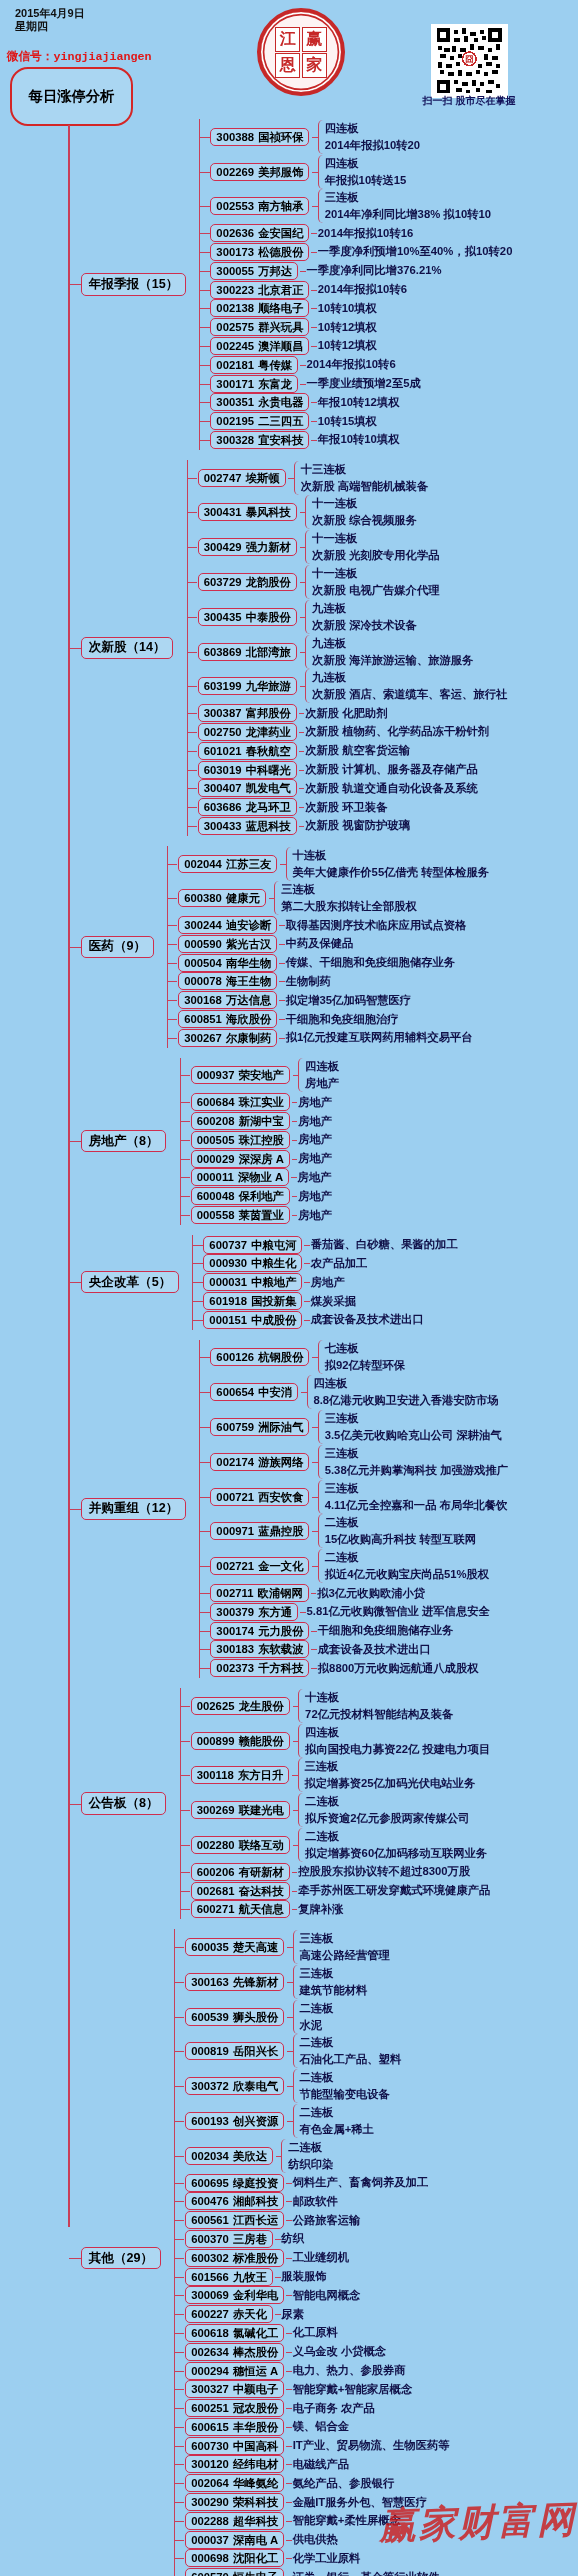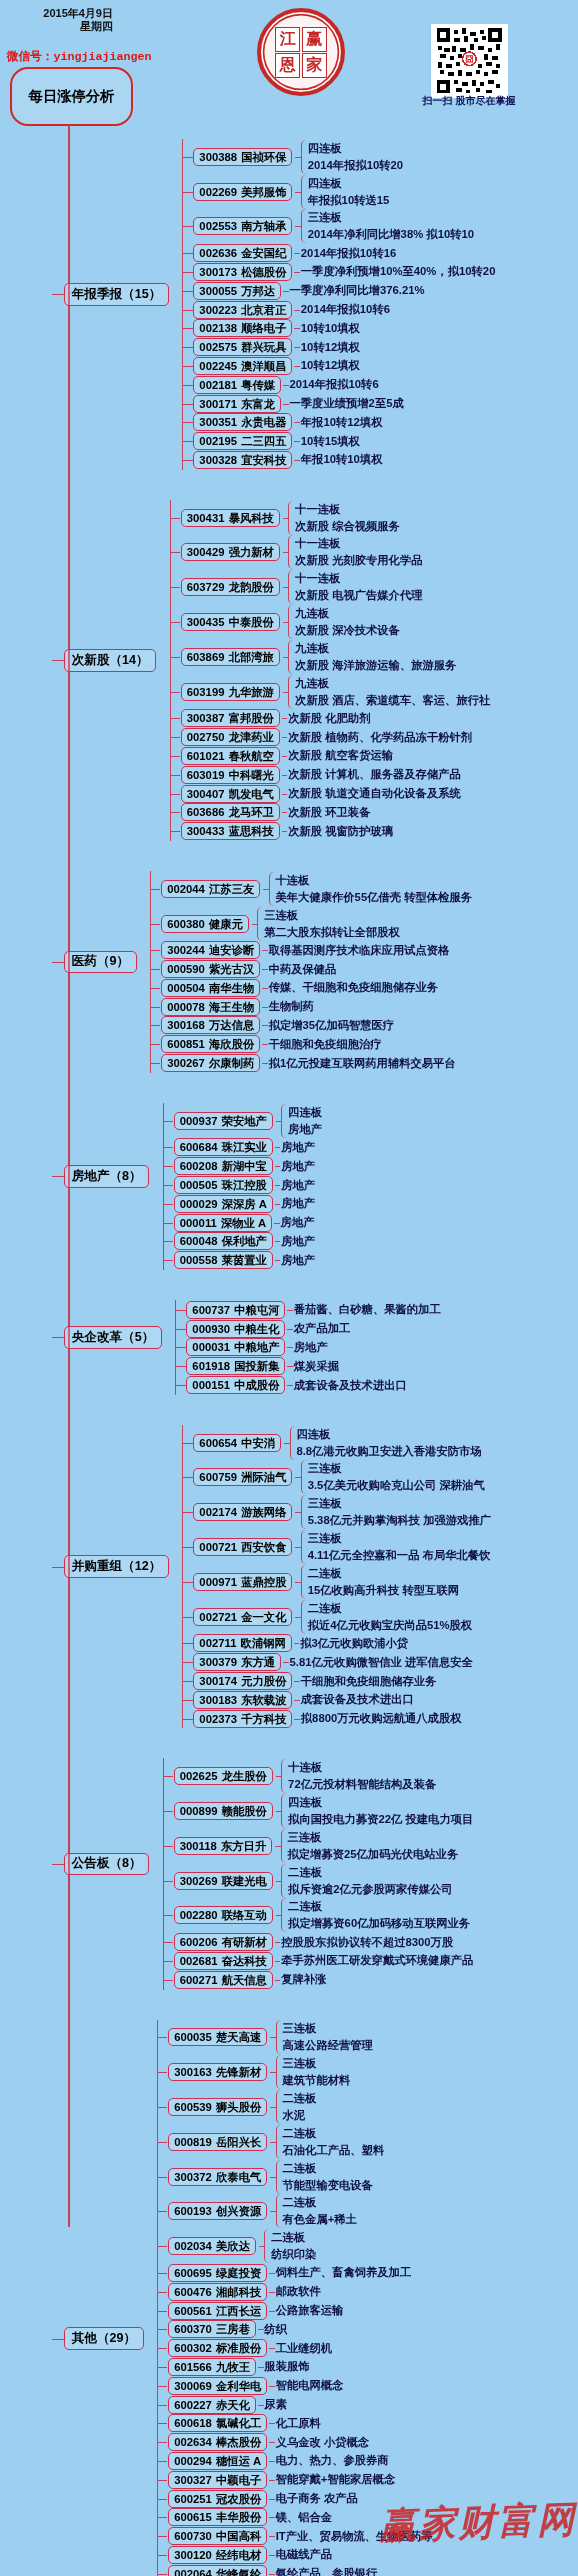--- a/index.html
+++ b/index.html
@@ -2,21 +2,21 @@
 <html style="font-size:13.4px"><head>
 <meta charset="utf-8">
 <style>
   html,body{margin:0;padding:0;}
   body{
     width:578px;height:2576px;position:relative;overflow:hidden;
     background:#9ccff0;
     font-family:"Liberation Sans","DejaVu Sans",sans-serif;
   }
   
-  .date-block{position:absolute;left:8px;top:6.7px;width:105px;text-align:right;
+  .date-block{position:absolute;left:15px;top:6.7px;width:105px;text-align:left;
     font-size:11px;font-weight:bold;color:#111;line-height:13.4px;}
   .wechat{position:absolute;left:6.7px;top:49px;font-size:11.7px;font-weight:bold;color:#e01616;font-family:Liberation Mono, monospace;}
   .logo{position:absolute;left:257px;top:8.4px;width:80px;height:80px;border-radius:50%;
     background:#fdf3f3;border:4.2px solid #c62828;box-shadow:inset 0 0 0 1.7px #fff,inset 0 0 0 3.4px #c62828;
     display:flex;align-items:center;justify-content:center;}
   .logo-grid{display:grid;grid-template-columns:25px 25px;grid-template-rows:25px 25px;gap:1.7px;}
   .logo-grid span{display:flex;align-items:center;justify-content:center;
     border:1.7px solid #c62828;color:#c62828;font-weight:bold;font-size:16px;background:#fff;}
   .qr{position:absolute;left:431px;top:23.5px;width:77px;height:74px;background:#fff;padding:4.2px;box-sizing:border-box;}
   .qr svg{width:100%;height:100%;display:block;}
@@ -24,26 +24,26 @@
     font-size:10px;font-weight:bold;color:#13135a;}
   
   .root-box{position:absolute;left:10px;top:67px;width:119px;height:55px;
     border:2.5px solid #d42626;border-radius:18px;background:rgba(255,255,255,0.15);
     display:flex;align-items:center;justify-content:center;
     font-size:14.3px;font-weight:bold;color:#000;}
   .spine{position:absolute;left:68px;top:125px;width:1.7px;background:#c83f58;}
   
   .tree{position:absolute;left:0;top:119px;width:578px;}
   .group{display:flex;align-items:center;margin-bottom:10px;}
-  .cat-box{margin-left:64px;position:relative;flex:0 0 auto;
+  .cat-box{margin-left:81px;position:relative;flex:0 0 auto;
     border:1.7px solid #cf2e4e;border-radius:5px;background:rgba(255,255,255,0.18);
     padding:1.7px 6.7px;font-size:12.6px;font-weight:bold;color:#000;white-space:nowrap;}
   .cat-box::before{content:"";position:absolute;left:-13.4px;top:50%;width:12.6px;
     border-top:1.7px solid #c83f58;}
-  .children{margin-left:13.4px;border-left:1.7px solid #c8405a;padding-left:10px;margin-top:20px;}
+  .children{margin-left:13.4px;border-left:1.7px solid #c8405a;padding-left:10px;}
   .stock-row{display:flex;align-items:center;position:relative;margin:0.8px 0;min-height:17px;}
   .stock-row::before{content:"";position:absolute;left:-10px;top:50%;width:9.2px;
     border-top:1.3px solid #c8405a;}
   .stock-box{flex:0 0 auto;border:1.3px solid #cf2e4e;border-radius:5px;
     background:rgba(255,255,255,0.2);padding:0 5px;line-height:16px;
     font-size:11.3px;font-weight:bold;color:#000;white-space:nowrap;}
   .stock-box .code{margin-right:4.2px;}
   .desc-block{margin-left:8.4px;position:relative;color:#101048;font-weight:bold;font-size:11.3px;}
   .desc-block::before{content:"";position:absolute;left:-6.7px;top:50%;width:5.9px;
     border-top:1.3px solid #c8405a;}
@@ -289,20 +289,29 @@
     </div>
   </div>
 </div>
   </div>
 
   <div class="group">
     <div class="cat-box">
       <span>次新股（14）</span>
     </div>
     <div class="children">
+  <div class="stock-row">
+    <div class="stock-box">
+      <span class="code">002747</span><span>埃斯顿</span>
+    </div>
+    <div class="desc-block multi">
+      <div class="status-line">十三连板</div>
+      <div class="desc-line">次新股 高端智能机械装备</div>
+    </div>
+  </div>
 
   <div class="stock-row">
     <div class="stock-box">
       <span class="code">300431</span><span>暴风科技</span>
     </div>
     <div class="desc-block multi">
       <div class="status-line">十一连板</div>
       <div class="desc-line">次新股 综合视频服务</div>
     </div>
   </div>
@@ -668,20 +677,29 @@
     </div>
   </div>
 </div>
   </div>
 
   <div class="group">
     <div class="cat-box">
       <span>并购重组（12）</span>
     </div>
     <div class="children">
+  <div class="stock-row">
+    <div class="stock-box">
+      <span class="code">600126</span><span>杭钢股份</span>
+    </div>
+    <div class="desc-block multi">
+      <div class="status-line">七连板</div>
+      <div class="desc-line">拟92亿转型环保</div>
+    </div>
+  </div>
 
   <div class="stock-row">
     <div class="stock-box">
       <span class="code">600654</span><span>中安消</span>
     </div>
     <div class="desc-block multi">
       <div class="status-line">四连板</div>
       <div class="desc-line">8.8亿港元收购卫安进入香港安防市场</div>
     </div>
   </div>

